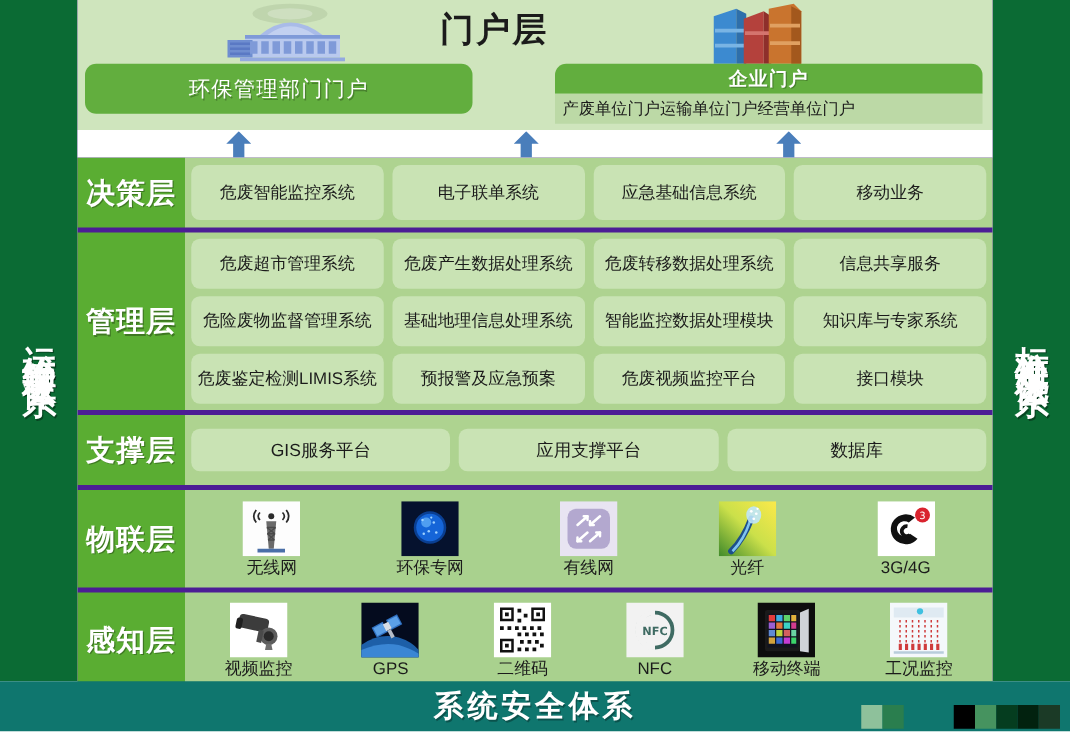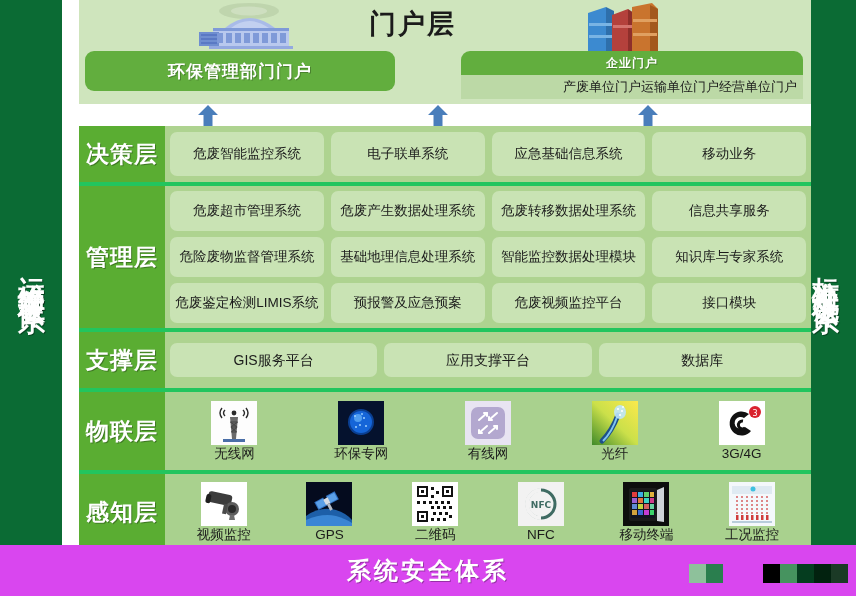--- a/index.html
+++ b/index.html
@@ -46,22 +46,21 @@
     text-shadow: 1px 1px 0 rgba(0,0,0,0.35);
   }
 
   
   .center {
     position: absolute;
     left: 62px;
     top: 0;
     width: 732px;
     height: 545px;
-    background: #22c55e;
-    margin-left: 17px;
+    background: #4c1d95;
   }
 
   
   .portal-layer {
     position: relative;
     height: 104px;
     background: #cfe5bd;
     overflow: hidden;
   }
   .portal-title {
@@ -80,51 +79,51 @@
     top: 51px;
     width: 310px;
     height: 40px;
     background: #62ae3e;
     border-radius: 9px;
     display: flex;
     align-items: center;
     justify-content: center;
     color: #ffffff;
     font-size: 17px;
-    font-weight: bold;
+    font-weight: normal;
     letter-spacing: 1px;
     text-shadow: 1px 1px 0 rgba(0,0,0,0.25);
   }
 
   .ent-portal-wrap {
     position: absolute;
     left: 382px;
     top: 51px;
     width: 342px;
   }
   .ent-portal-head {
     height: 24px;
     background: #62ae3e;
     border-top-left-radius: 9px;
     border-top-right-radius: 9px;
     display: flex;
     align-items: center;
     justify-content: center;
     color: #ffffff;
-    font-size: 12px;
+    font-size: 15px;
     font-weight: bold;
     letter-spacing: 1px;
     text-shadow: 1px 1px 0 rgba(0,0,0,0.25);
   }
   .ent-portal-sub {
     height: 24px;
     background: #bcd9a6;
     display: flex;
     align-items: center;
-    justify-content: flex-end;
+    justify-content: flex-start;
     padding: 0 6px;
     font-family: Liberation Serif, serif;
   }
   .ent-portal-sub span {
     font-size: 13px;
     color: #1b1b1b;
   }
 
   
   .gov-icon {
@@ -251,22 +250,22 @@
   .layer.iot { height: 78px; }
   .layer.sense { height: 76px; }
   .layer.sense .icon-item { width: 96px; }
 
   
   .bottom-banner {
     position: absolute;
     left: 0;
     top: 545px;
     width: 856px;
-    height: 51px;
-    background: #d946ef;
+    height: 40px;
+    background: #0f766e;
     display: flex;
     align-items: center;
     justify-content: center;
   }
   .bottom-banner-text {
     font-size: 24px;
     font-weight: bold;
     color: #ffffff;
     letter-spacing: 3px;
     text-shadow: 1px 1px 0 rgba(0,0,0,0.3);

